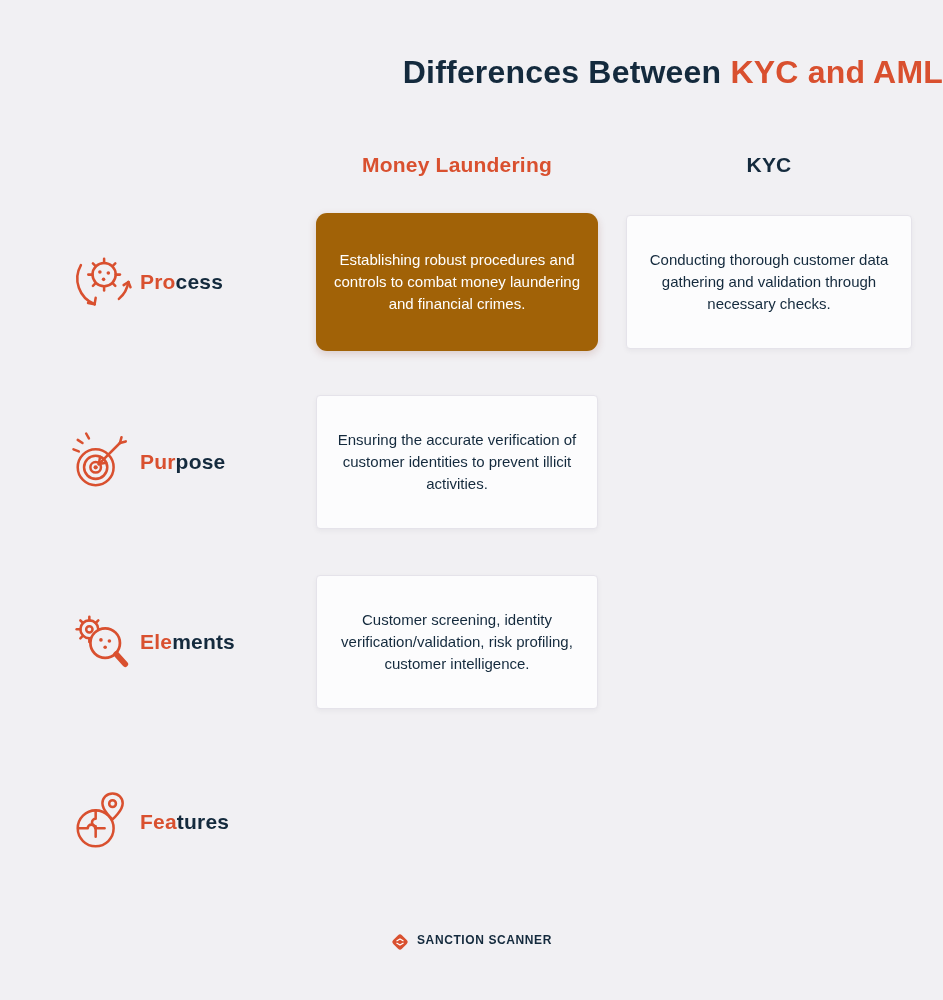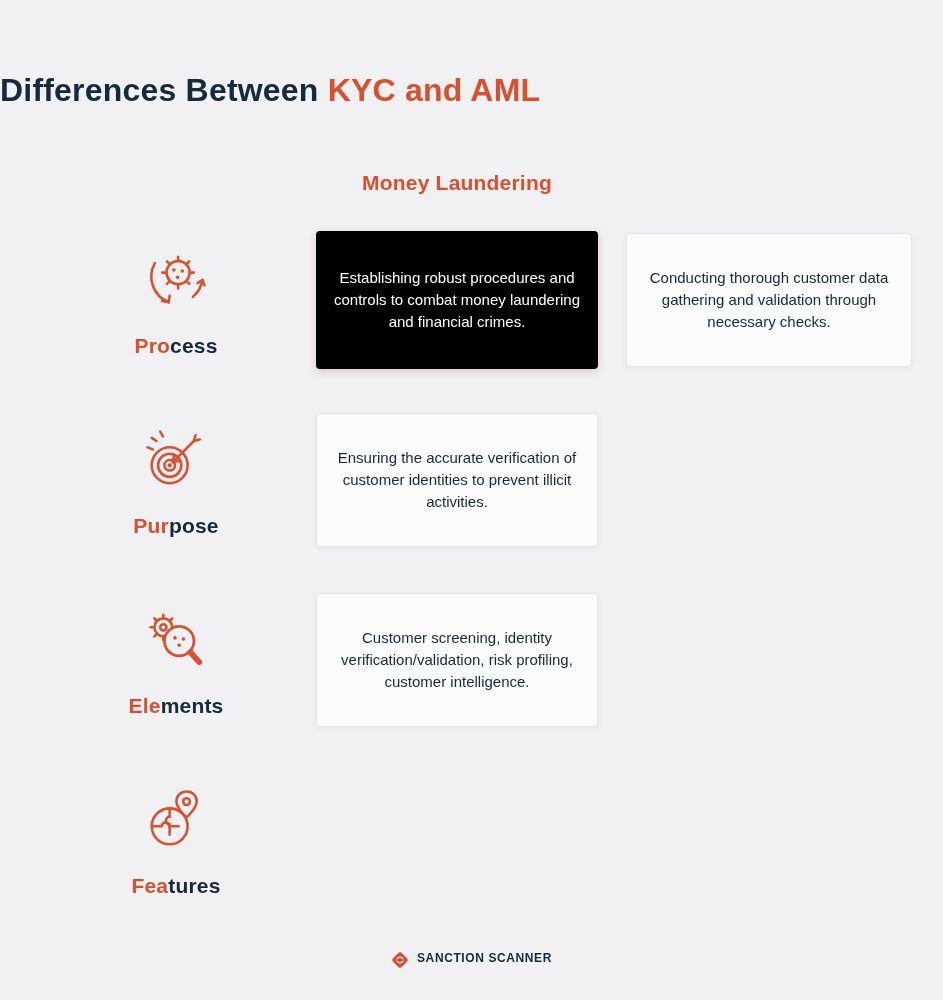--- a/index.html
+++ b/index.html
@@ -11,22 +11,22 @@
   }
   .canvas {
     position: relative;
     width: 943px;
     height: 1000px;
     background: #f1f0f3;
     overflow: hidden;
     margin: 0 auto;
   }
   .page-title {
-    padding-top: 72px;
-    text-align: left;
+    padding-top: 54px;
+    text-align: right;
     font-size: 32px;
     font-weight: 800;
     letter-spacing: 0.2px;
     color: #142a3d;
   }
   .page-title .accent { color: #d9502f; }
 
   .col-headers, .row {
     display: grid;
     grid-template-columns: 256px 282px 286px;
@@ -50,23 +50,21 @@
     display: flex;
     flex-direction: column;
     gap: 42px;
     margin-top: 36px;
   }
   .row { align-items: center; min-height: 138px; }
 
   .row-head {
     display: flex;
     align-items: center;
-    gap: 16px;
     padding-left: 32px;
-    flex-direction: column;
   }
   .row-icon { flex: 0 0 auto; width: 76px; height: 76px; }
   .row-label {
     font-size: 21px;
     font-weight: 800;
     letter-spacing: 0.2px;
     color: #142a3d;
     white-space: nowrap;
   }
   .row-label .accent { color: #d9502f; }
@@ -76,24 +74,25 @@
     display: flex;
     align-items: center;
     justify-content: center;
     text-align: center;
     font-size: 15px;
     line-height: 22px;
     padding: 14px 18px;
     box-sizing: border-box;
   }
   .card.aml {
-    background: #000000;
+    background: #a16207;
     color: #ffffff;
     min-height: 138px;
     box-shadow: 0 3px 8px rgba(120, 40, 20, 0.18);
+    border-radius: 11px;
   }
   .card.kyc {
     background: #fcfcfd;
     color: #142a3d;
     border: 1px solid #e5e3ea;
     min-height: 134px;
     box-shadow: 0 2px 5px rgba(60, 60, 90, 0.06);
   }
 
   .footer {
@@ -118,20 +117,21 @@
 
 <div class="canvas">
 
   <div class="page-title">
     <span>Differences Between </span><span class="accent">KYC and AML</span>
   </div>
 
   <div class="col-headers">
     <div></div>
     <div class="col-header aml">Money Laundering</div>
+    <div class="col-header kyc">KYC</div>
   </div>
 
   <div class="rows">
 
     <div class="row">
       <div class="row-head">
         <svg class="row-icon" viewBox="0 0 72 72">
           <g class="icon-stroke">
             <circle cx="38" cy="29" r="11"></circle>
             <line x1="49" y1="29" x2="53" y2="29"></line>

